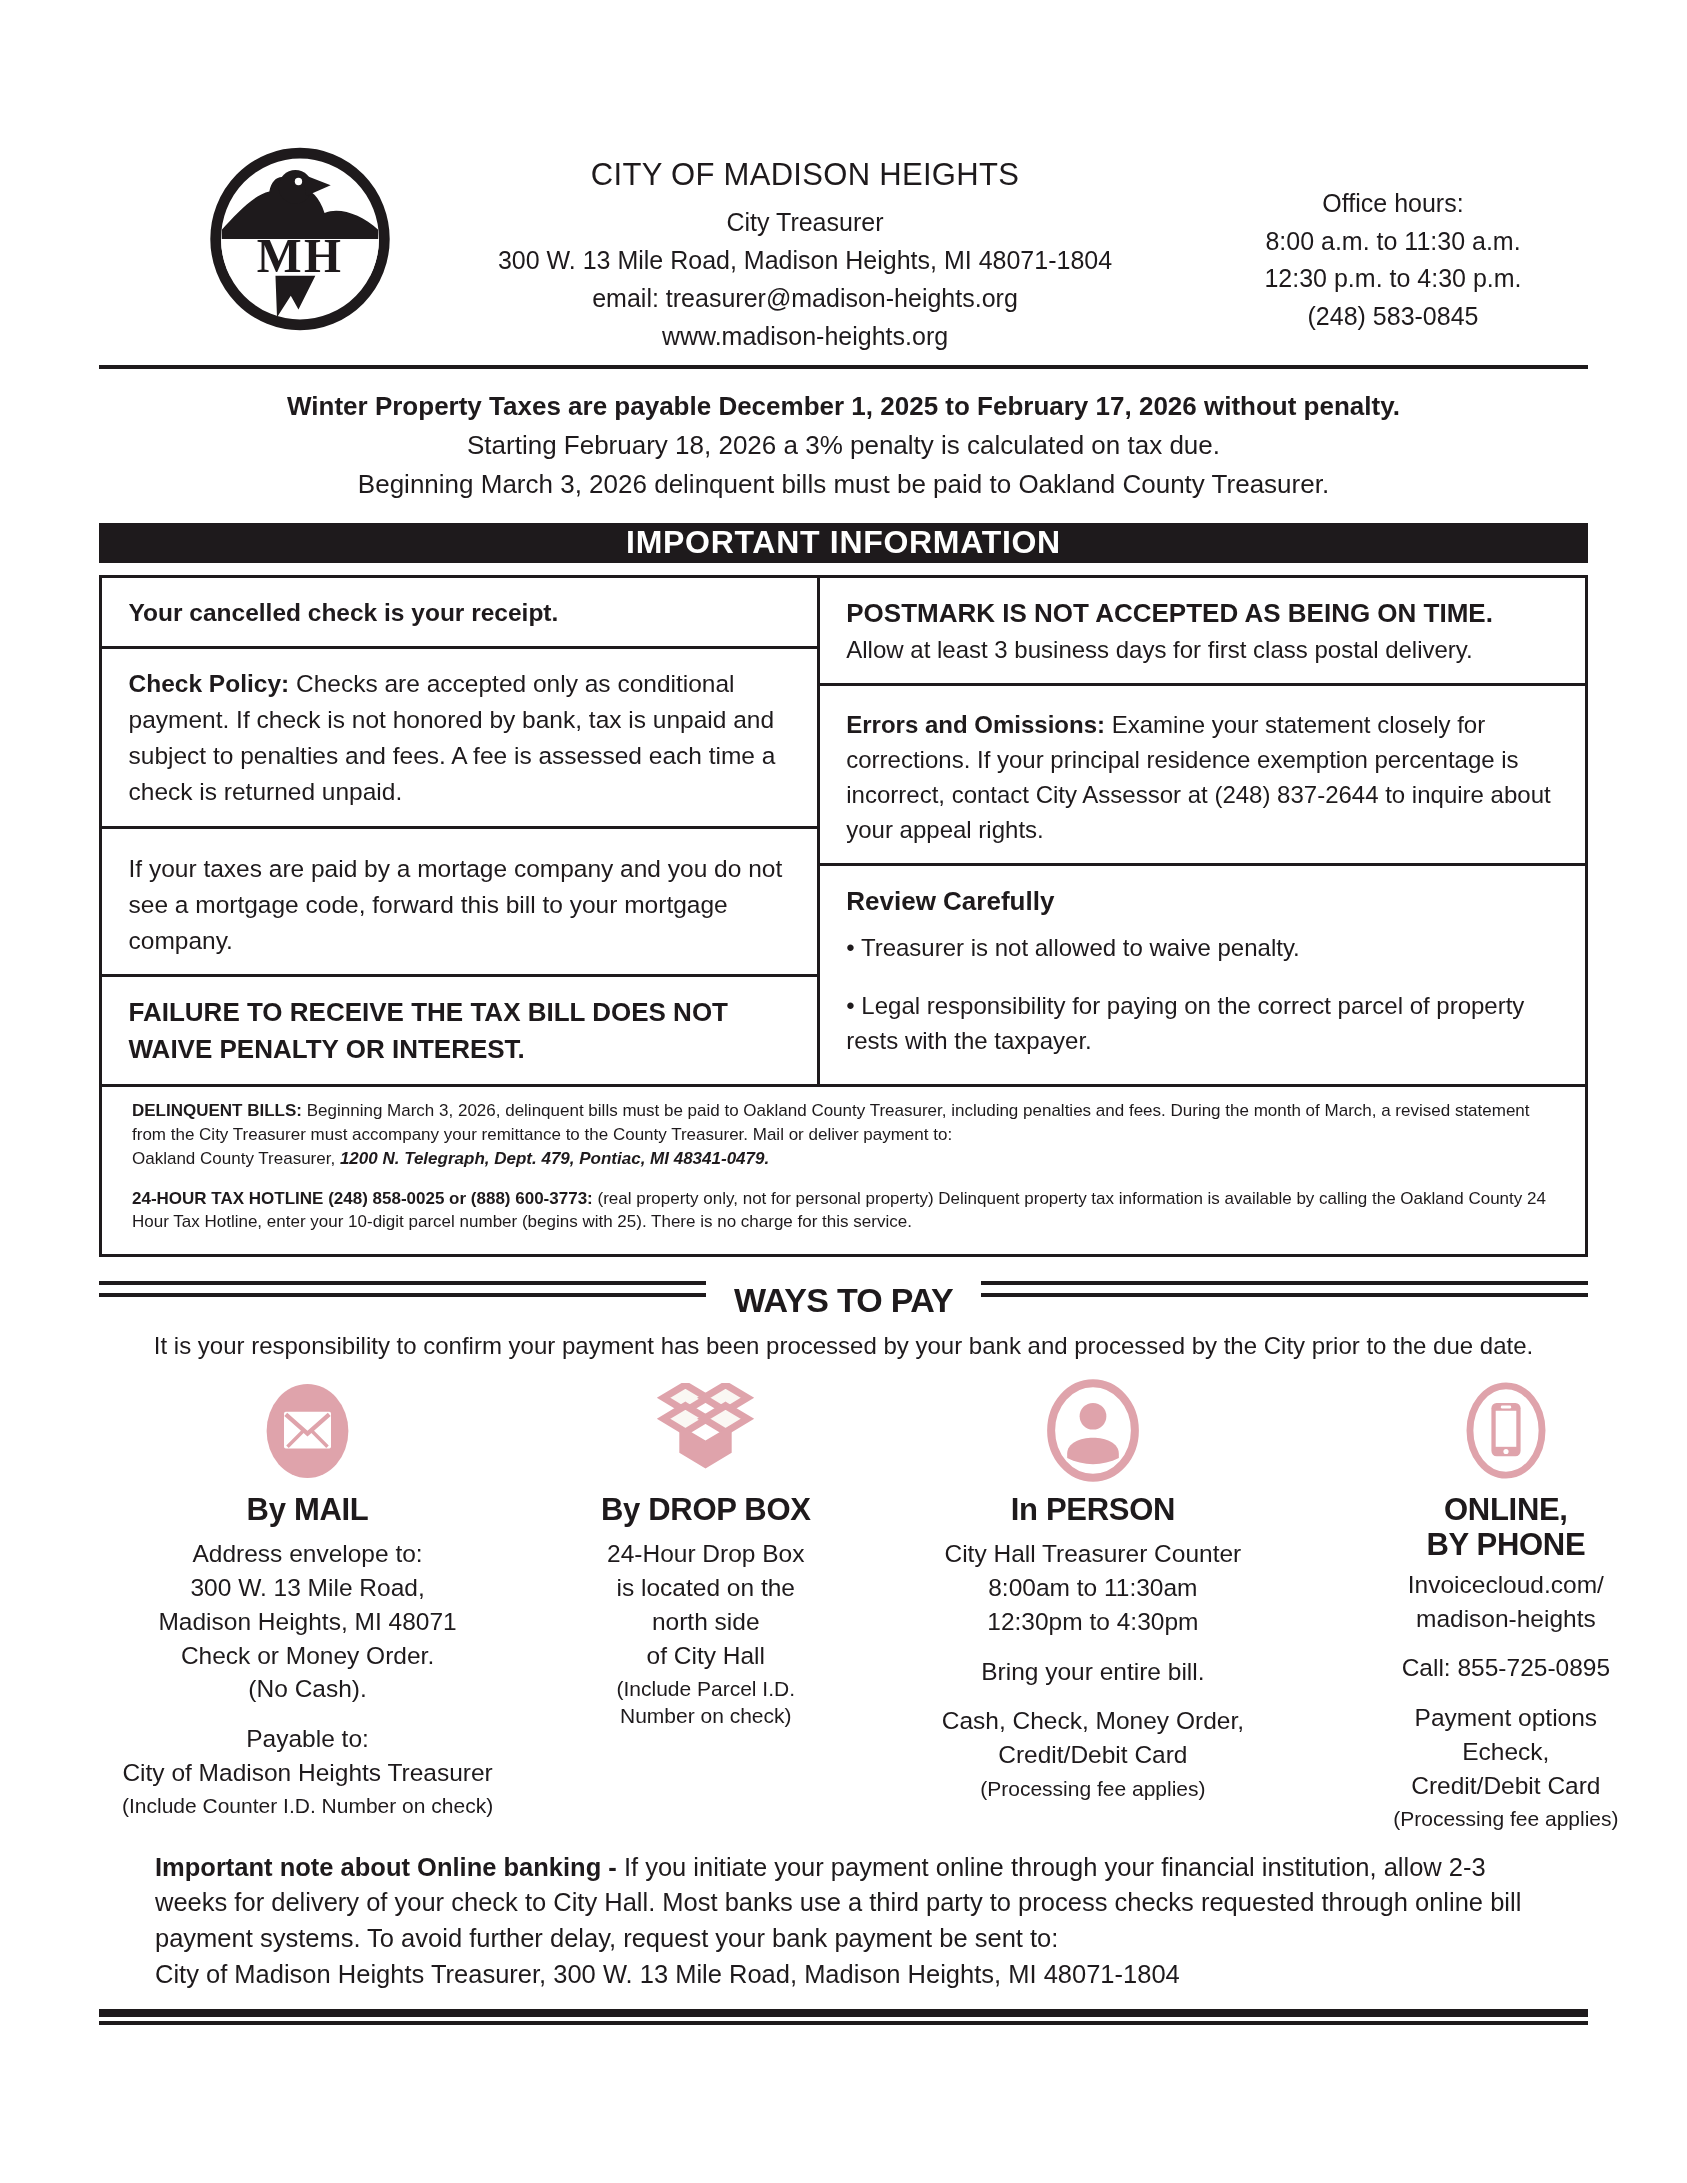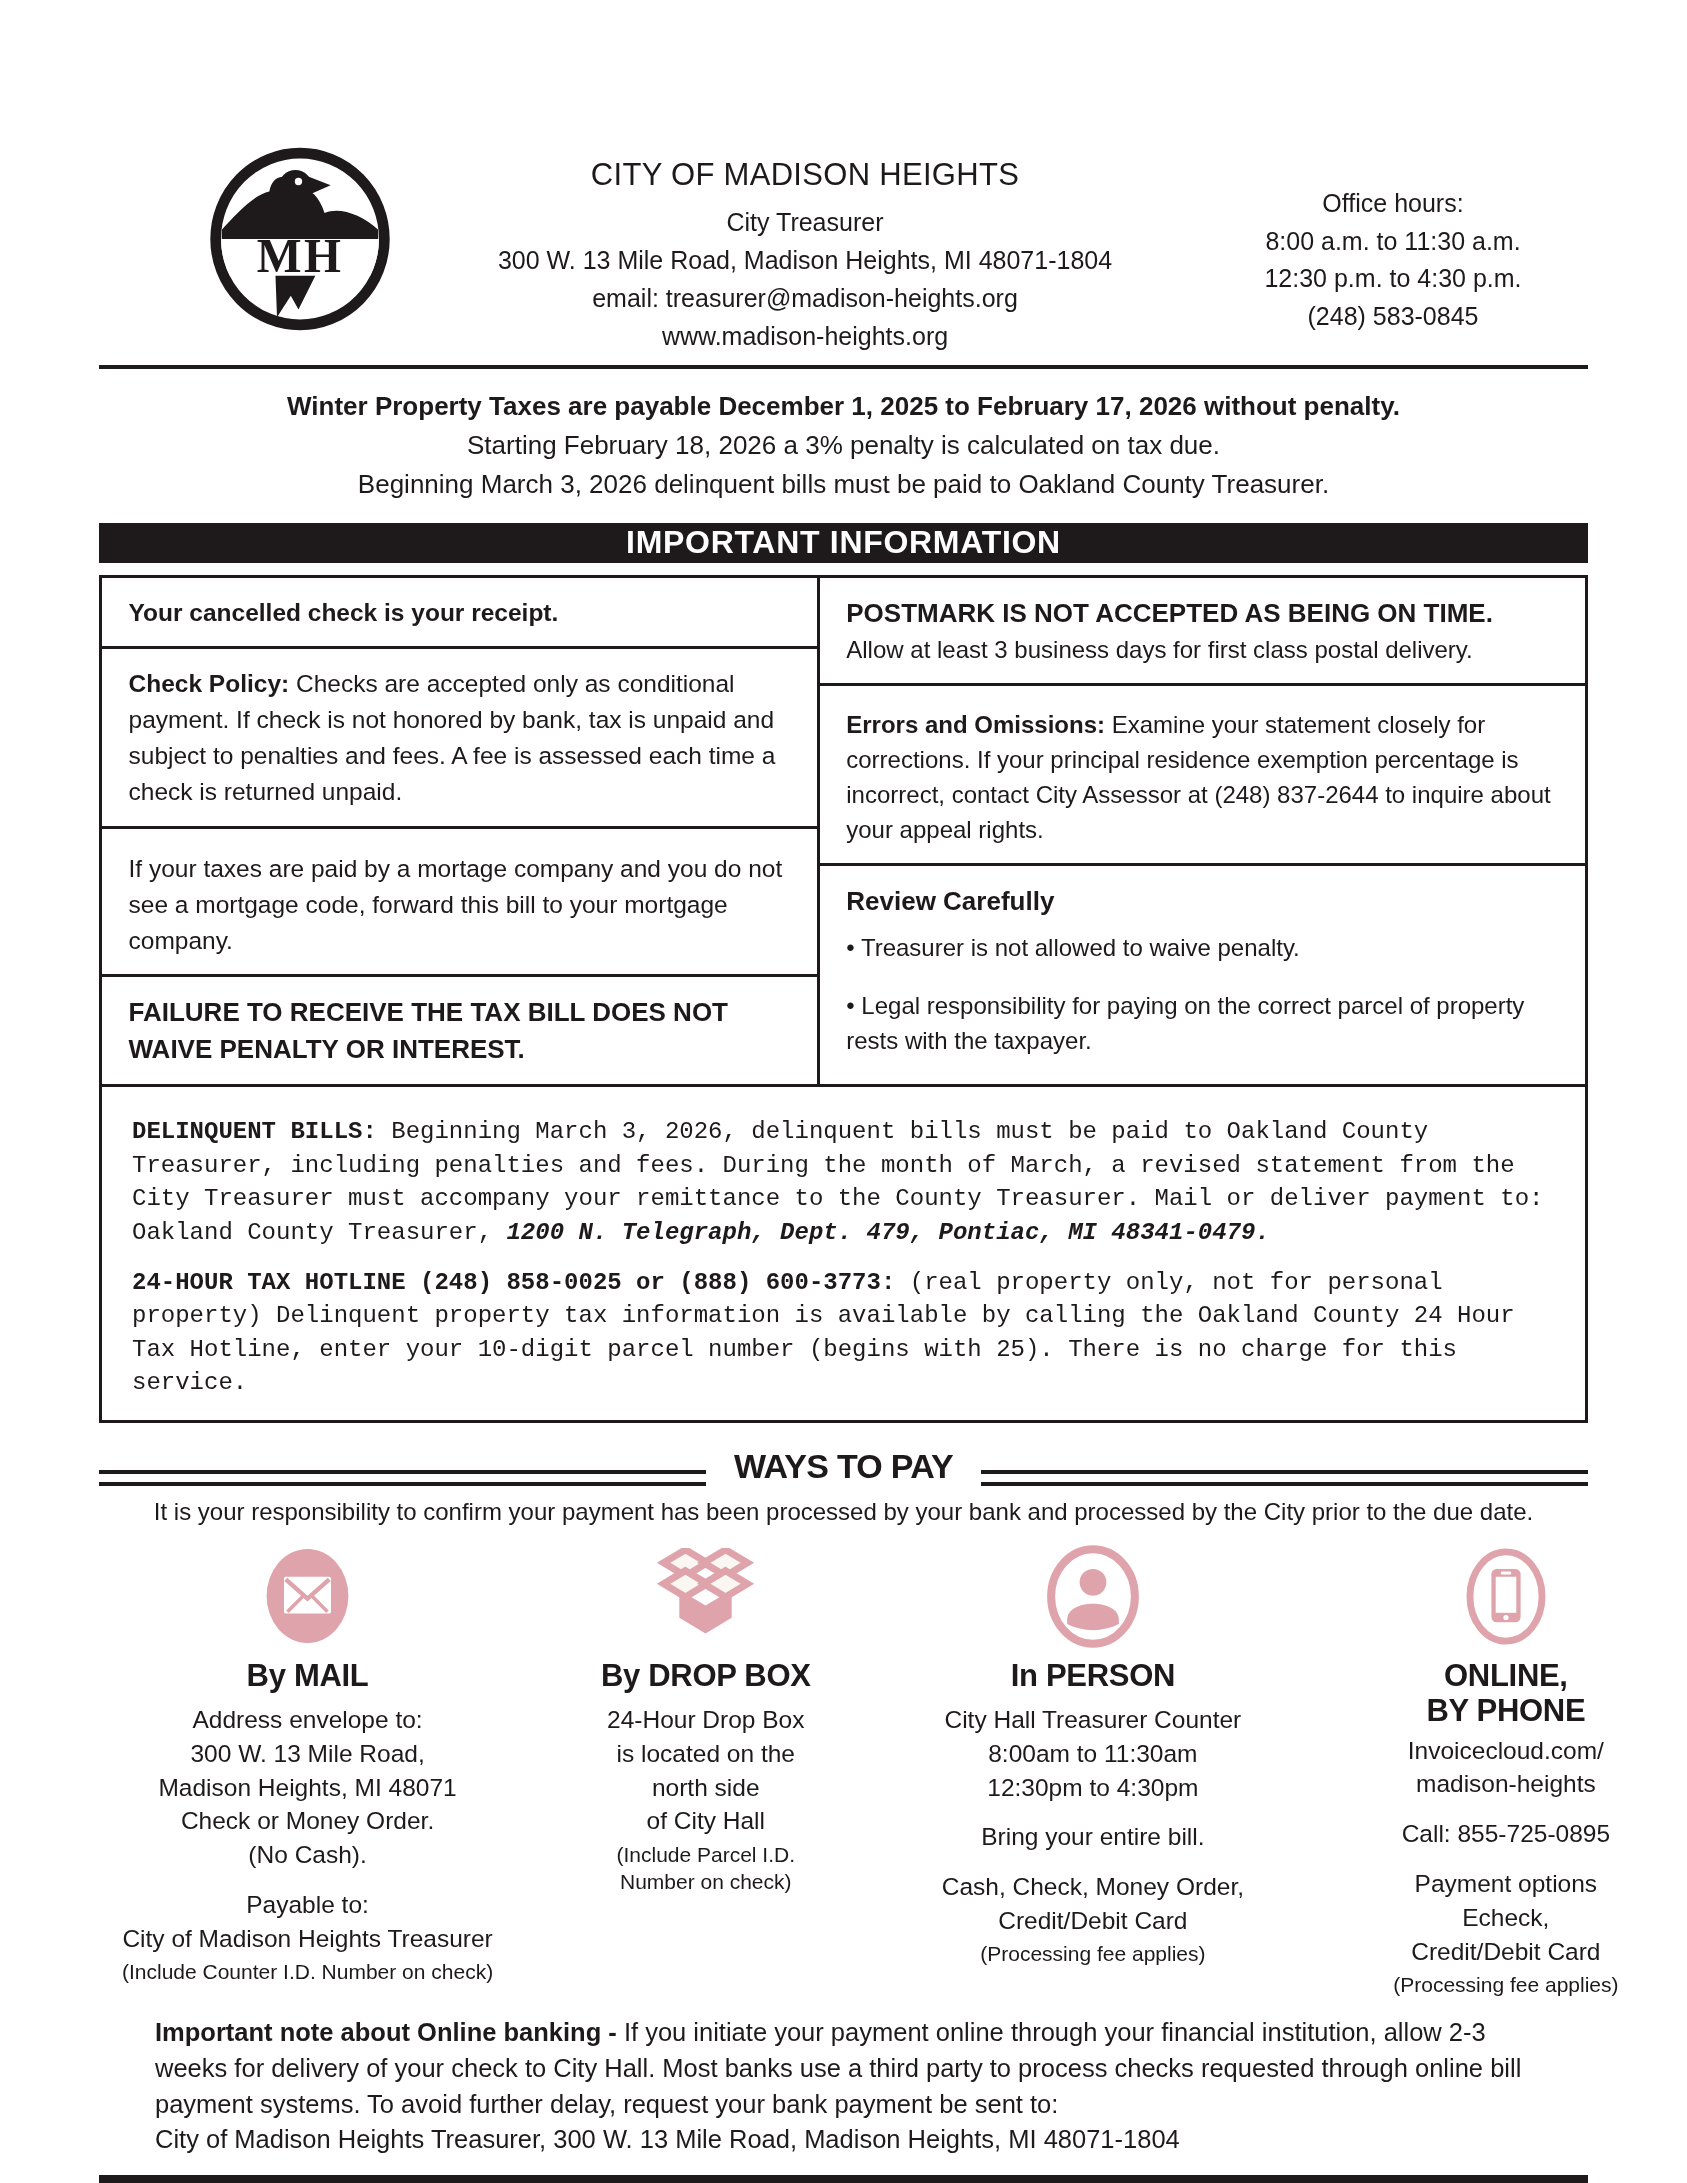--- a/index.html
+++ b/index.html
@@ -42,26 +42,26 @@
   .col .cell:last-child { border-bottom:none; flex:1 1 auto; }
   .col-left  .cell:nth-child(1){ min-height:69px; }
   .col-left  .cell:nth-child(2){ min-height:153px; }
   .col-left  .cell:nth-child(3){ min-height:132px; padding-top:22.5px; }
   .col-right .cell{ font-size:24px; }
   .col-right .cell:nth-child(1){ min-height:103px; }
   .col-right .cell:nth-child(2){ min-height:173px; padding-top:21px; }
   .cell-big { font-size:26px; line-height:1.42; }
   .bullet { margin-top:10.6px; }
   .bullet + .bullet { margin-top:22.5px; }
-  .info-full { border-top:3.3px solid var(--ink); padding:28px 30px 20px; font-size:24px; line-height:1.4;font-family:Liberation Mono, monospace; }
+  .info-full { border-top:3.3px solid var(--ink); padding:12px 30px 20px; font-size:17px; line-height:1.4; }
   .info-full .para + .para { margin-top:16px; }
 
   
   .ways { margin-top:24px; }
-  .ways-head { display:flex; align-items:flex-end; gap:28px; }
+  .ways-head { display:flex; align-items:flex-start; gap:28px; }
   .dbl-rule { flex:1 1 auto; height:16px; border-top:4.6px solid var(--ink); border-bottom:4.6px solid var(--ink); }
   .ways-title { font-size:34px; font-weight:bold; letter-spacing:-0.7px; }
   .ways-intro { text-align:center; margin-top:12px; font-size:24px; }
   .methods { display:flex; margin-top:16px; padding:0 5.3px;gap:36px; }
   .method { text-align:center; }
   .m0 { flex:0 0 27.5%; } .m1 { flex:0 0 21.5%; } .m2 { flex:0 0 26%; } .m3 { flex:0 0 25%; }
   .icon-box { height:109px; display:flex; align-items:center; justify-content:center; }
   .m-head { font-size:31px; font-weight:bold; letter-spacing:-0.3px; line-height:1.12; margin-top:8px; }
   .m-body { margin-top:9.3px; font-size:24.5px; line-height:1.38; }
   .m3 .m-body { margin-top:5.3px; }

